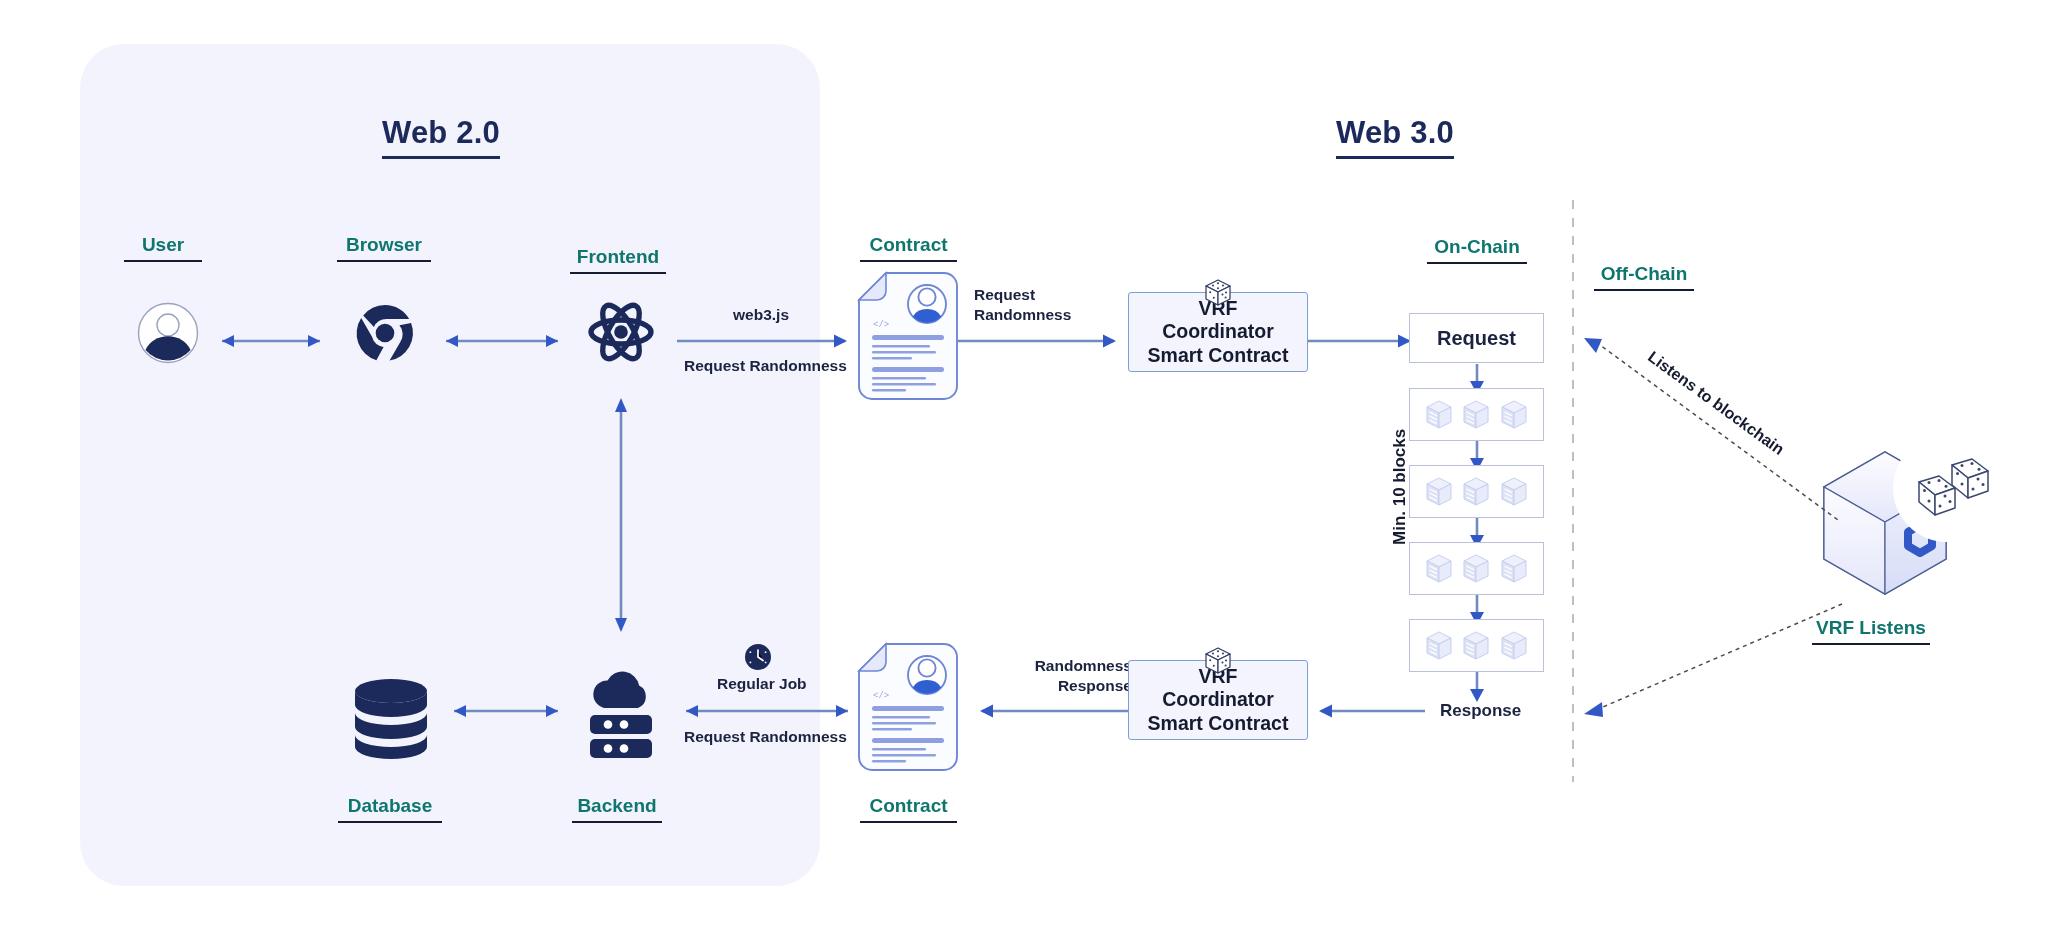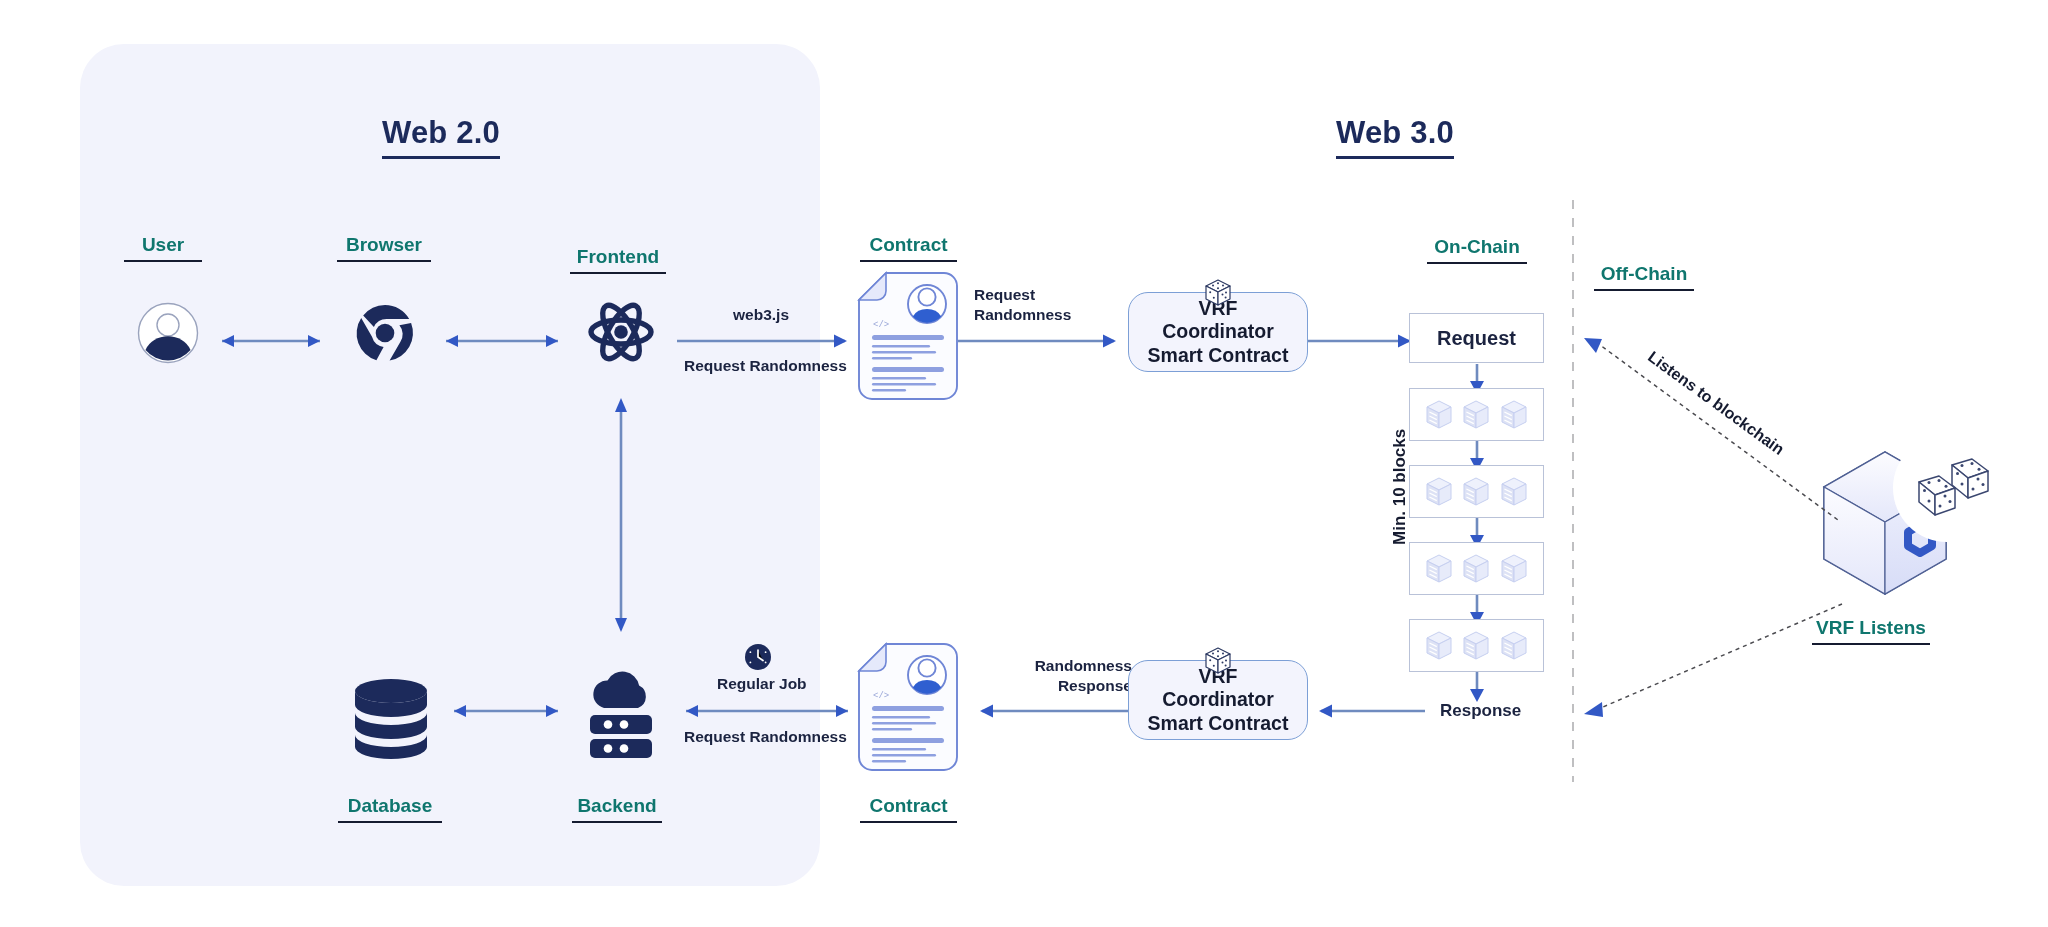--- a/index.html
+++ b/index.html
@@ -54,21 +54,21 @@
     font-size:20px;font-weight:600;color:#1b2340;
   }
   .chain-box.blocks{
     display:flex;align-items:center;justify-content:space-around;
     padding:0 10px;
   }
 
   
   .vrf-card{
     position:absolute;width:180px;height:80px;
-    background:#f3f4fd;border:1.6px solid #7c9fd6;border-radius:20px;
+    background:#f3f4fd;border:1.6px solid #7c9fd6;border-radius:3px;
     box-sizing:border-box;display:flex;align-items:center;justify-content:center;
     text-align:center;font-size:19.5px;font-weight:700;line-height:1.2;color:#151b30;
   }
   .vrf-card .txt{padding:0 6px;}
 
   
   .rot{
     position:absolute;font-size:17px;font-weight:600;color:#151b30;
     transform-origin:left top;transform:rotate(-90deg);white-space:nowrap;
   }

